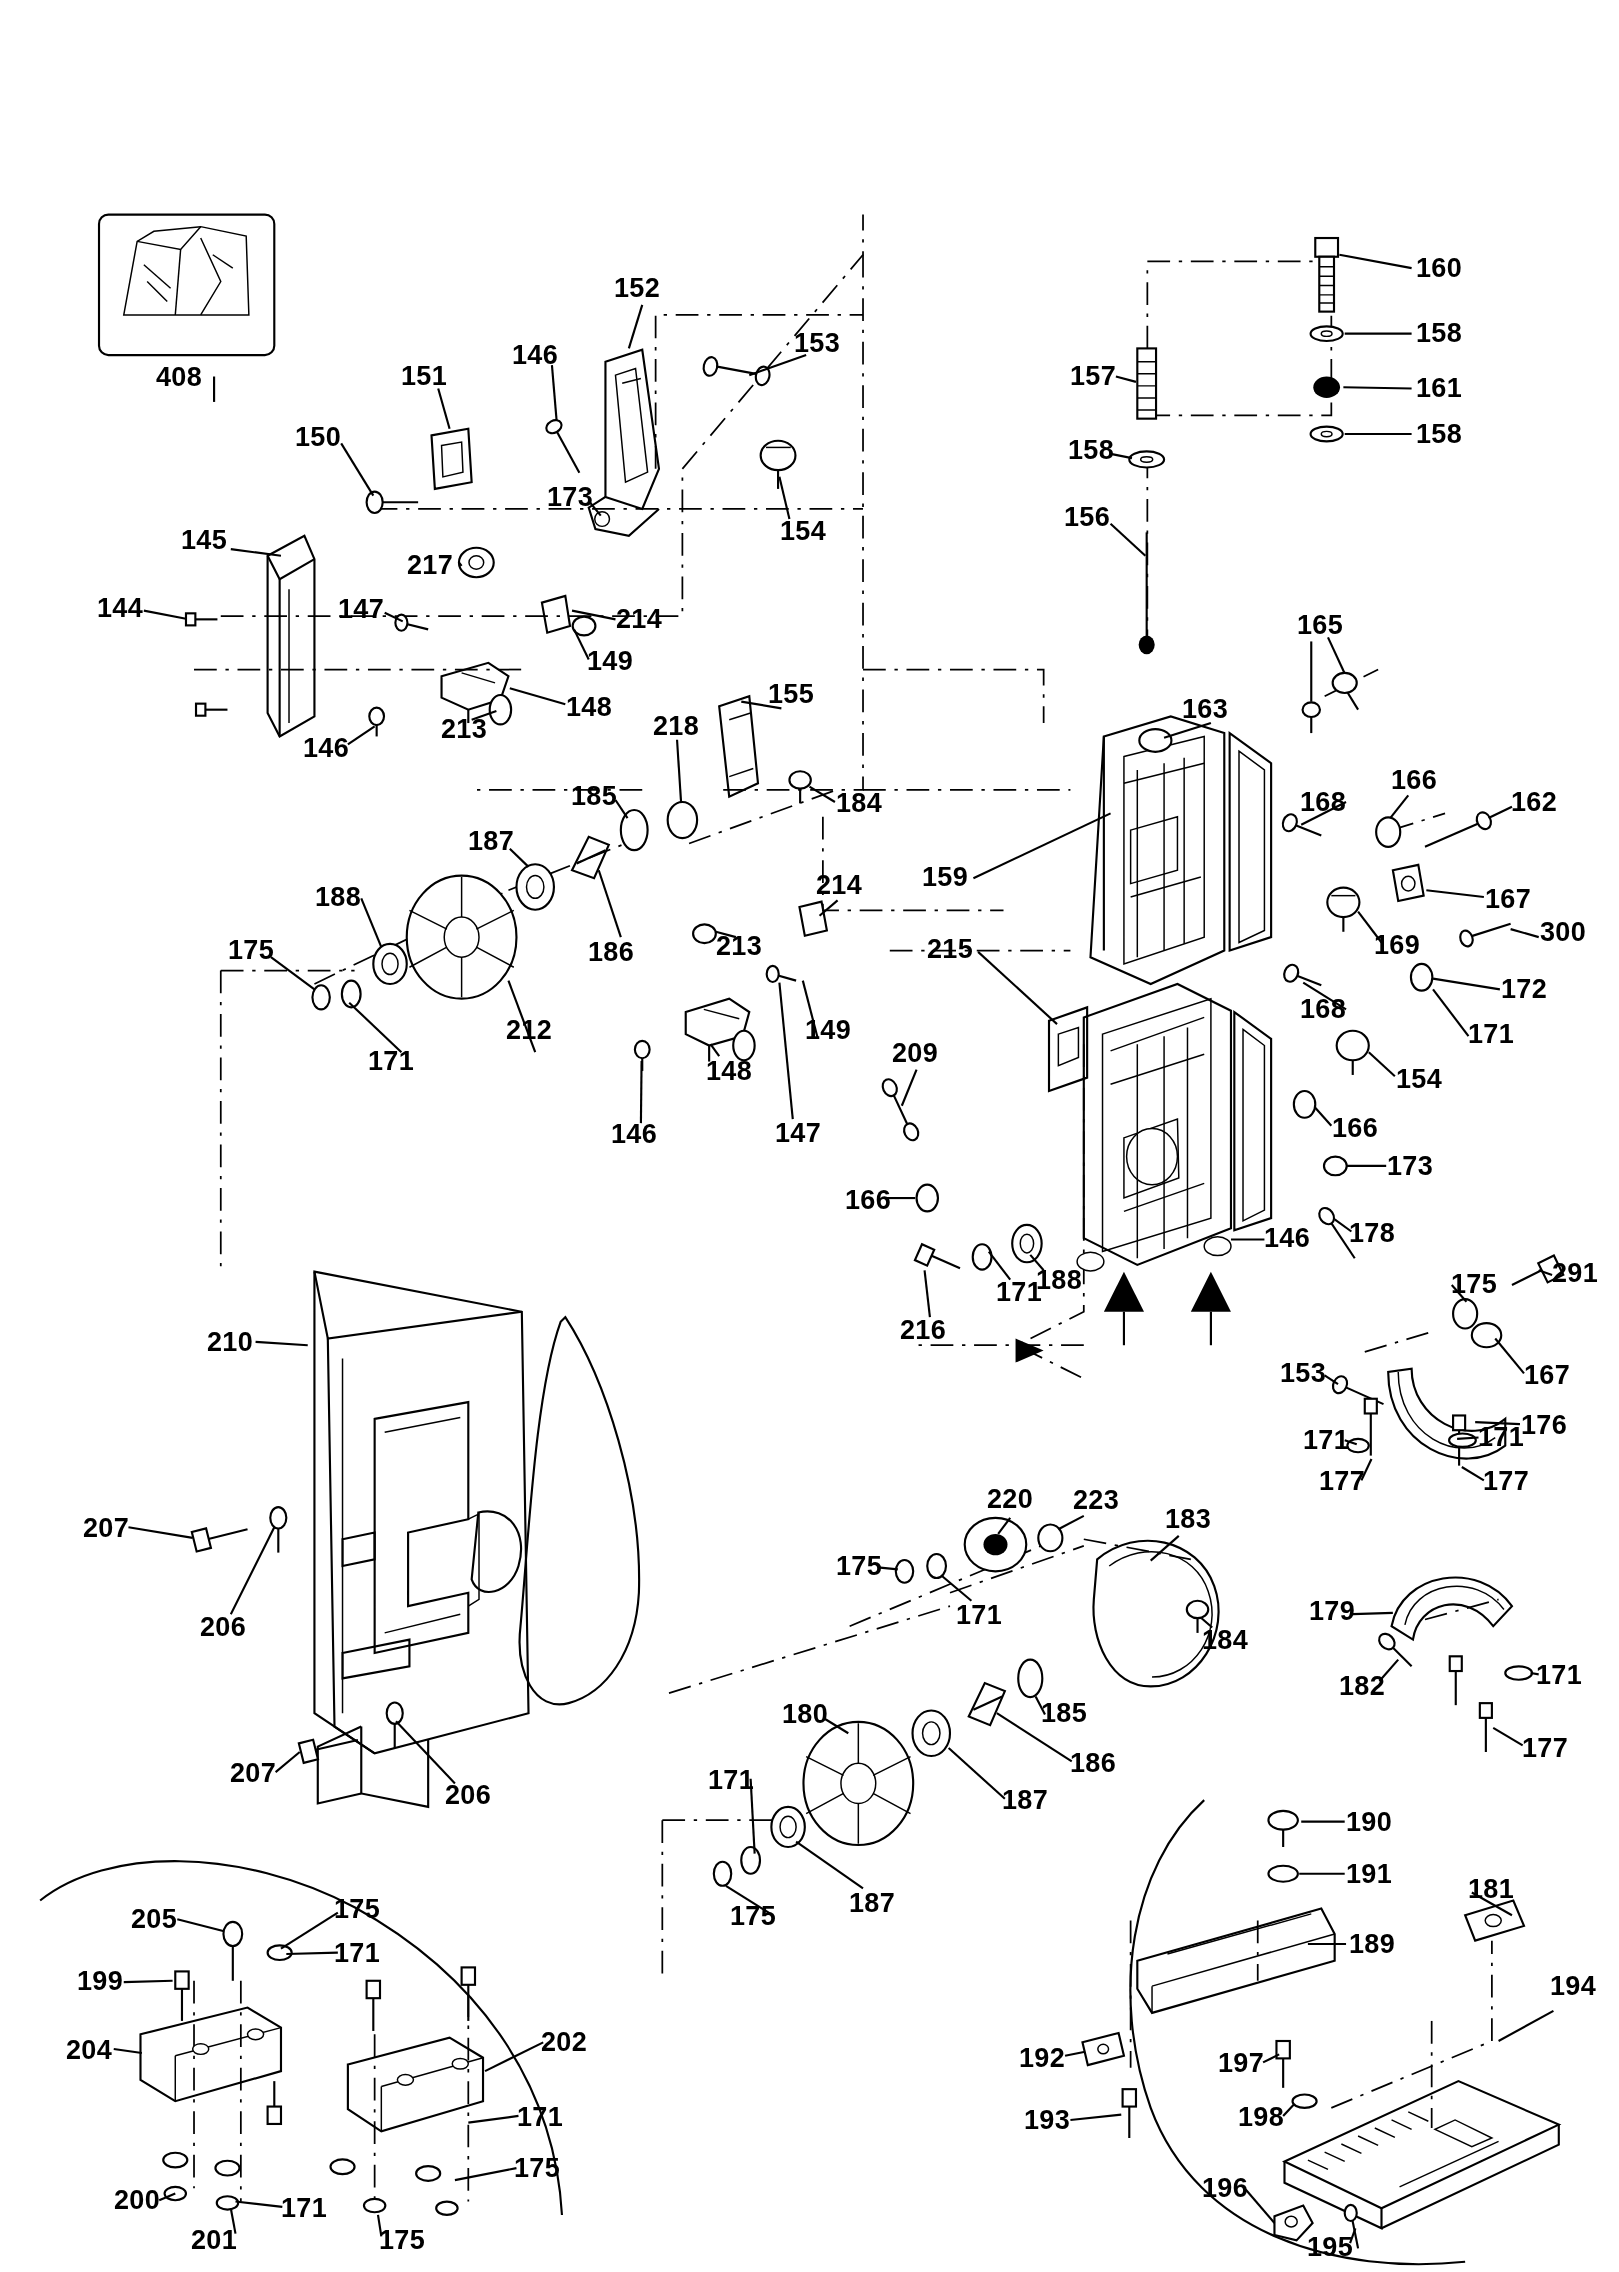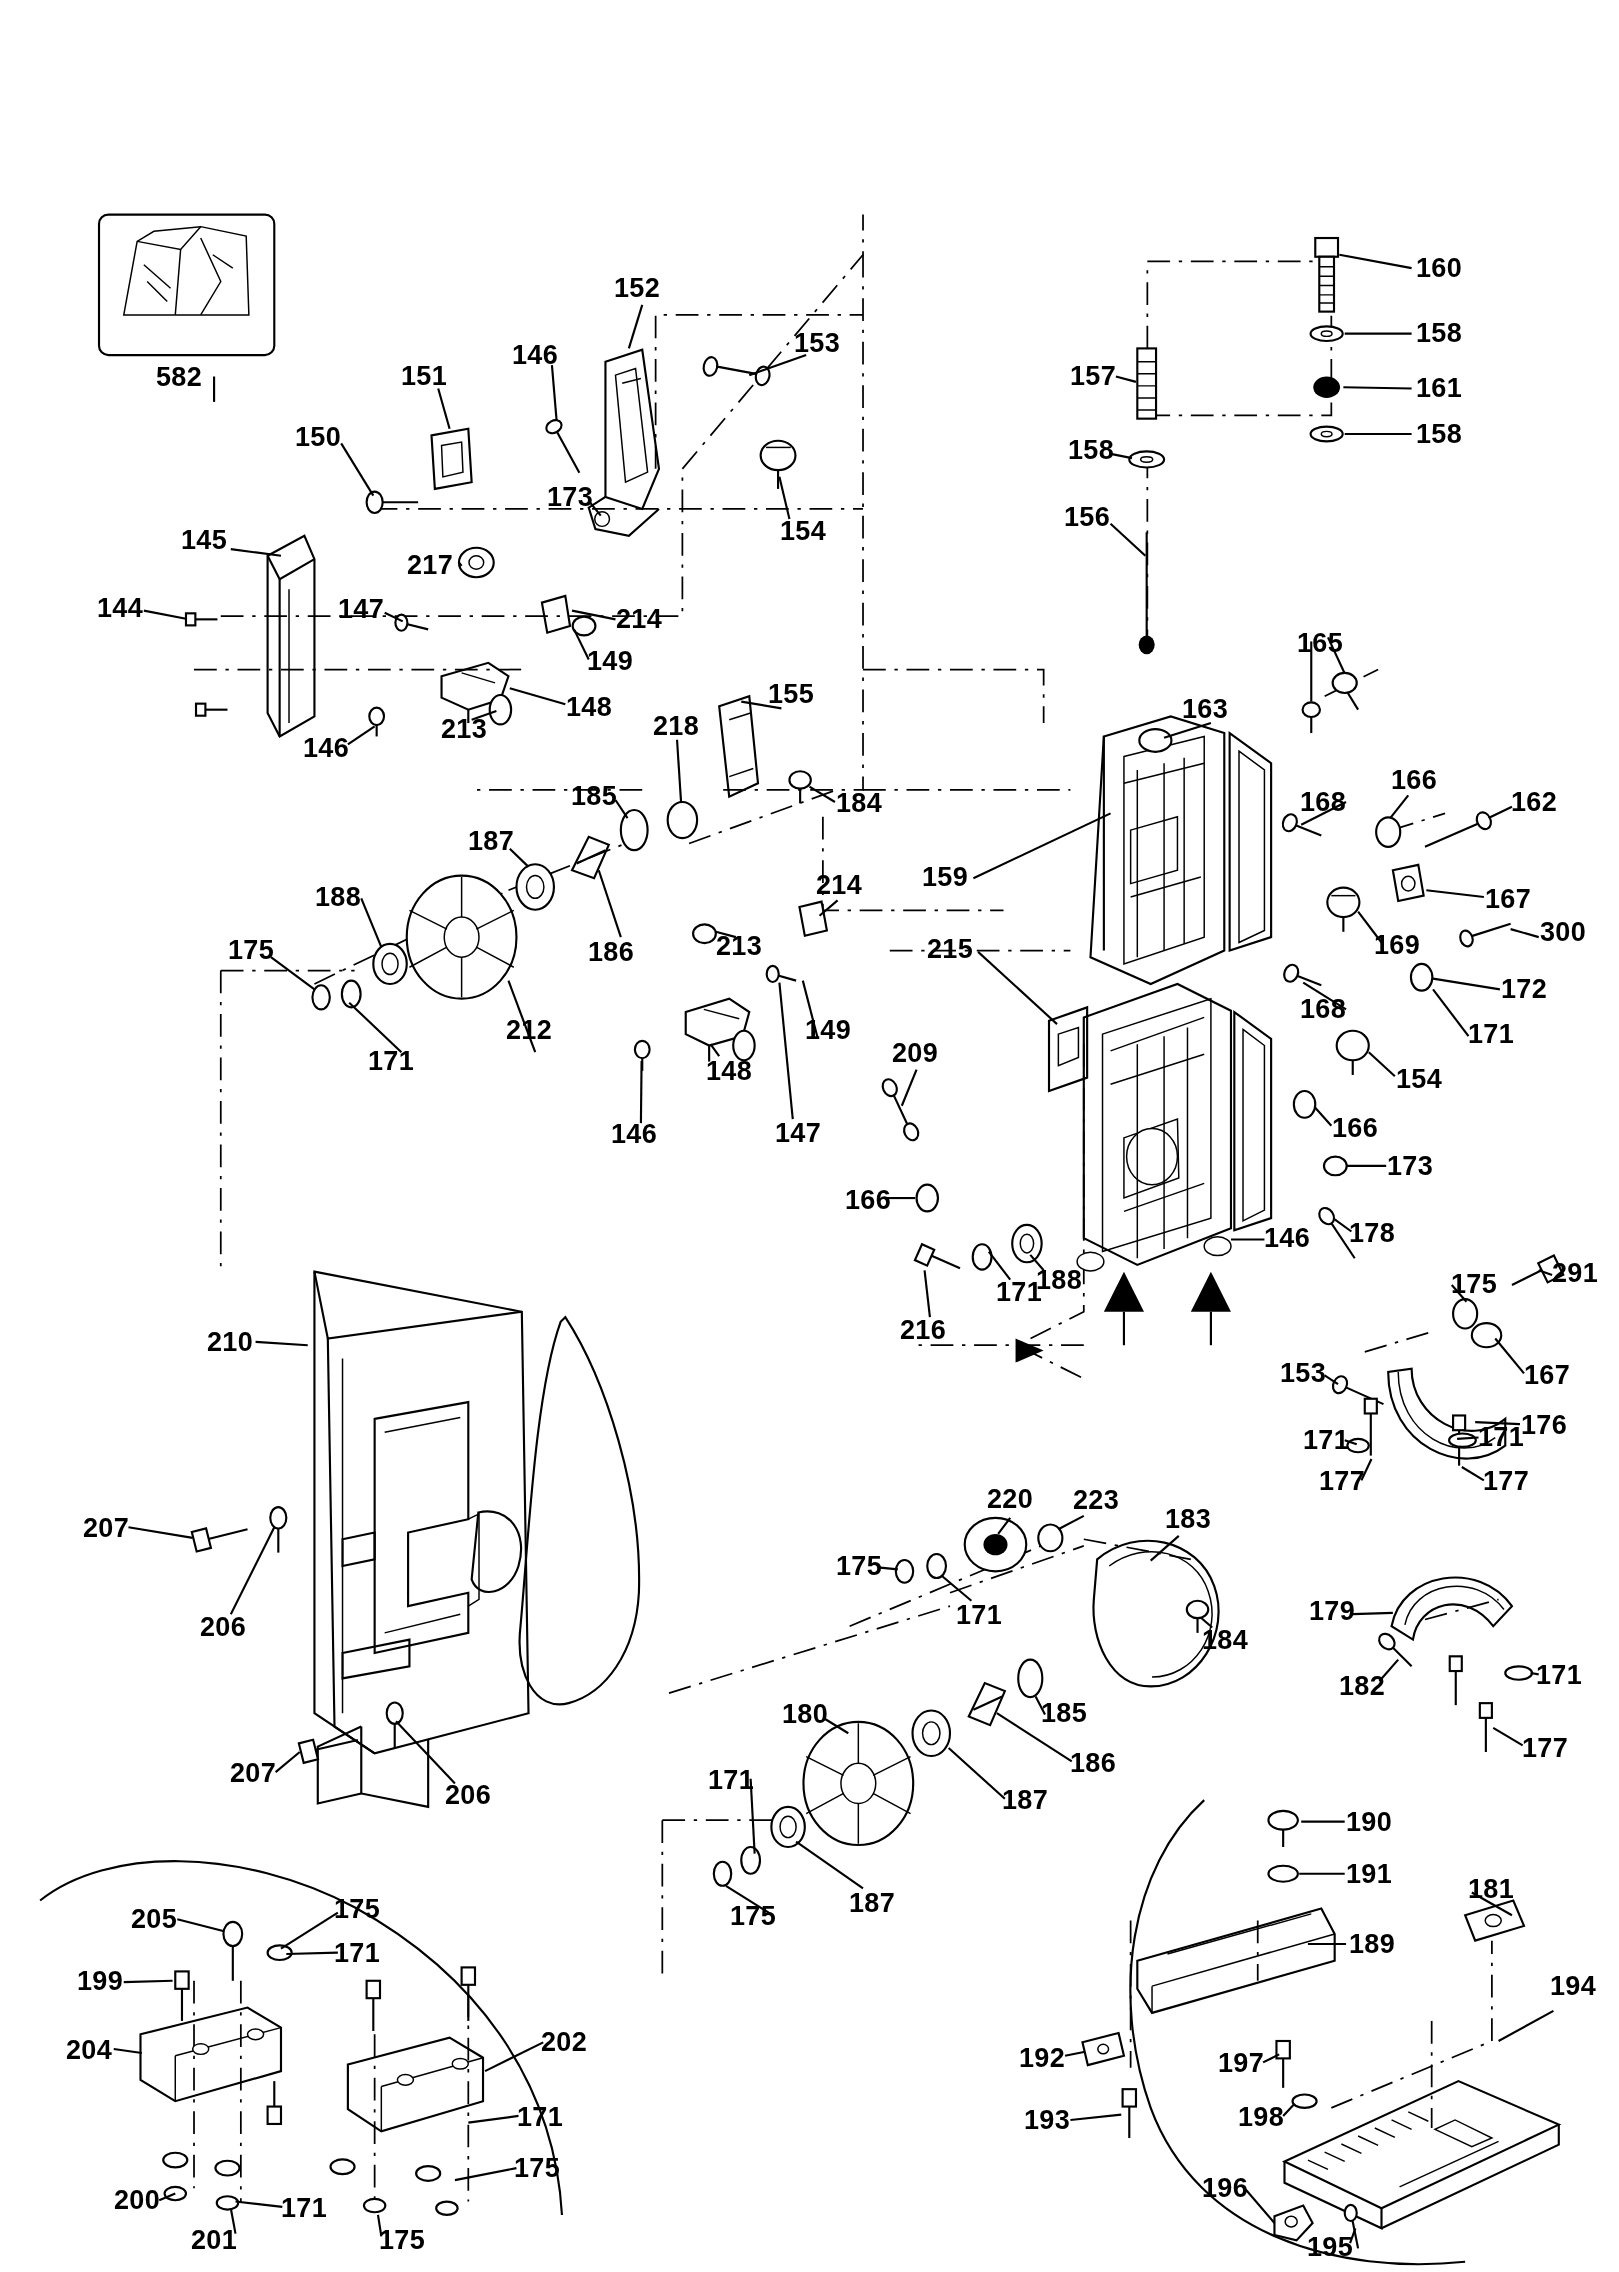--- a/index.html
+++ b/index.html
@@ -611,21 +611,21 @@
       <path class="lead" d="M775 3162 L700 3172"></path>
       <path class="lead" d="M772 3240 L680 3258"></path>
       <path class="lead" d="M238 3288 L262 3278"></path>
       <path class="lead" d="M422 3298 L352 3290"></path>
       <path class="lead" d="M352 3338 L345 3300"></path>
       <path class="lead" d="M570 3342 L565 3310"></path>
     </g>
   </svg>
 
   <div id="callout-layer">
-      <div class="callout" style="left: 179px; top: 377px;">582</div>
+      <div class="callout" style="left: 179px; top: 377px;">408</div>
       <div class="callout" style="left: 637px; top: 288px;">152</div>
       <div class="callout" style="left: 817px; top: 343px;">153</div>
       <div class="callout" style="left: 535px; top: 355px;">146</div>
       <div class="callout" style="left: 424px; top: 376px;">151</div>
       <div class="callout" style="left: 318px; top: 437px;">150</div>
       <div class="callout" style="left: 570px; top: 497px;">173</div>
       <div class="callout" style="left: 803px; top: 531px;">154</div>
       <div class="callout" style="left: 430px; top: 565px;">217</div>
       <div class="callout" style="left: 204px; top: 540px;">145</div>
       <div class="callout" style="left: 361px; top: 609px;">147</div>
@@ -656,21 +656,21 @@
       <div class="callout" style="left: 1019px; top: 1292px;">171</div>
       <div class="callout" style="left: 1059px; top: 1280px;">188</div>
       <div class="callout" style="left: 923px; top: 1330px;">216</div>
       <div class="callout" style="left: 1439px; top: 268px;">160</div>
       <div class="callout" style="left: 1439px; top: 333px;">158</div>
       <div class="callout" style="left: 1093px; top: 376px;">157</div>
       <div class="callout" style="left: 1439px; top: 388px;">161</div>
       <div class="callout" style="left: 1091px; top: 450px;">158</div>
       <div class="callout" style="left: 1439px; top: 434px;">158</div>
       <div class="callout" style="left: 1087px; top: 517px;">156</div>
-      <div class="callout" style="left: 1320px; top: 625px; margin-top: 18px;">165</div>
+      <div class="callout" style="left: 1320px; top: 625px;">165</div>
       <div class="callout" style="left: 1205px; top: 709px;">163</div>
       <div class="callout" style="left: 1323px; top: 802px;">168</div>
       <div class="callout" style="left: 1414px; top: 780px;">166</div>
       <div class="callout" style="left: 1534px; top: 802px;">162</div>
       <div class="callout" style="left: 945px; top: 877px;">159</div>
       <div class="callout" style="left: 1508px; top: 899px;">167</div>
       <div class="callout" style="left: 1397px; top: 945px;">169</div>
       <div class="callout" style="left: 1563px; top: 932px;">300</div>
       <div class="callout" style="left: 950px; top: 949px;">215</div>
       <div class="callout" style="left: 1524px; top: 989px;">172</div>

